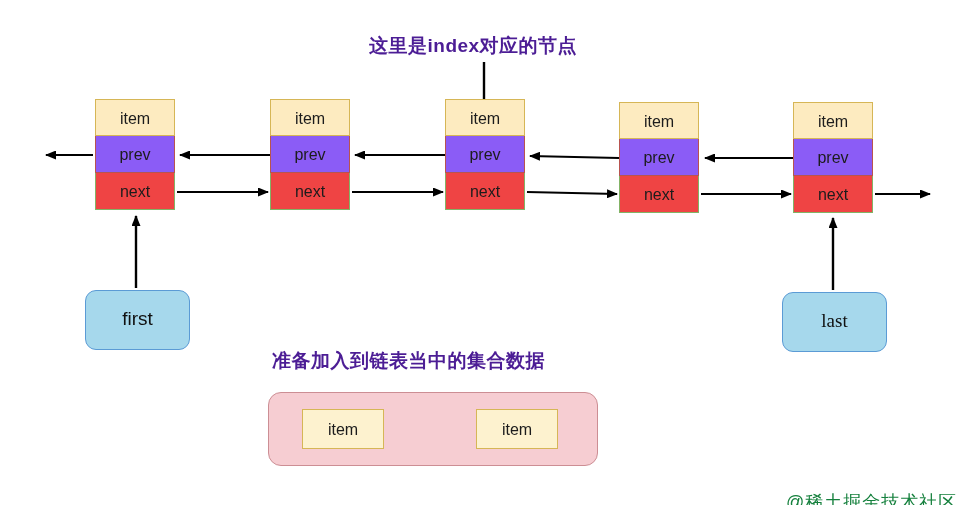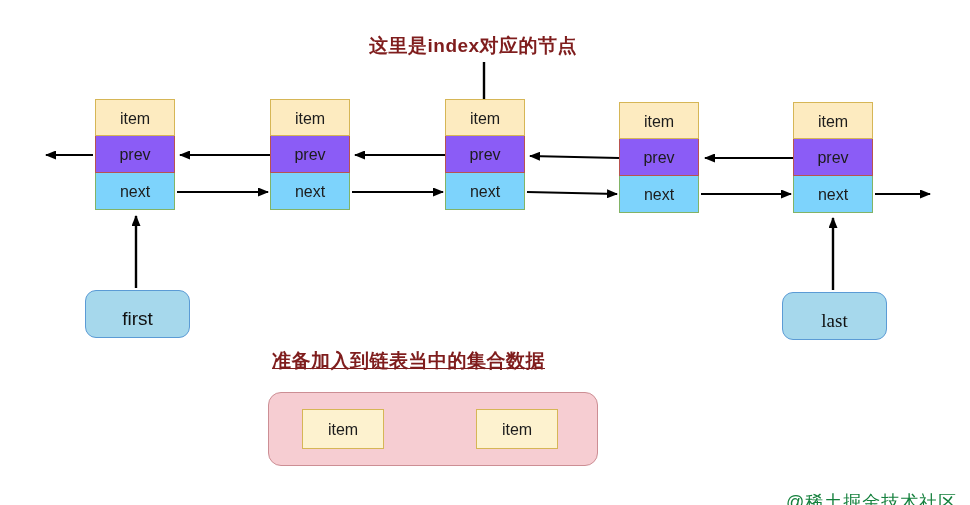--- a/index.html
+++ b/index.html
@@ -6,39 +6,39 @@
   body{
     width:970px;height:505px;position:relative;overflow:hidden;
     font-family:"Liberation Sans","DejaVu Sans",sans-serif;
     color:#111;
   }
   .stage{position:absolute;left:0;top:0;width:970px;height:505px;}
 
   
   .caption{
     position:absolute;white-space:nowrap;
-    font-size:19px;font-weight:600;color:#7f1d1d;
+    font-size:19px;font-weight:600;color:#4c1d95;
     letter-spacing:.5px;
   }
   #index-caption{left:369px;top:33px;}
-  #collection-caption{left:272px;top:348px;text-decoration:underline;}
+  #collection-caption{left:272px;top:348px;}
 
   
   .node{position:absolute;width:80px;}
   .cell{
     height:37px;line-height:37px;text-align:center;
     font-size:16px;color:#1c1c1c;box-sizing:border-box;
   }
   .cell-item{background:#fdebc0;border:1px solid #d6b656;}
   .cell-prev{background:#8b5cf6;border:1px solid #b85450;border-top:none;}
-  .cell-next{background:#7dd3fc;border:1px solid #82b366;border-top:none;}
+  .cell-next{background:#ef4444;border:1px solid #82b366;border-top:none;}
 
   
   .ptrbox{
-    position:absolute;width:105px;height:48px;
+    position:absolute;width:105px;height:60px;
     background:#a6d8ec;border:1.5px solid #5b9bd5;border-radius:11px;
     line-height:56px;text-align:center;font-size:19px;color:#101010;
     box-sizing:border-box;
   }
   #ptr-first{left:85px;top:290px;}
   #ptr-last{left:782px;top:292px;font-family:Liberation Serif, serif;}
 
   
   #collection-box{
     position:absolute;left:268px;top:392px;width:330px;height:74px;

